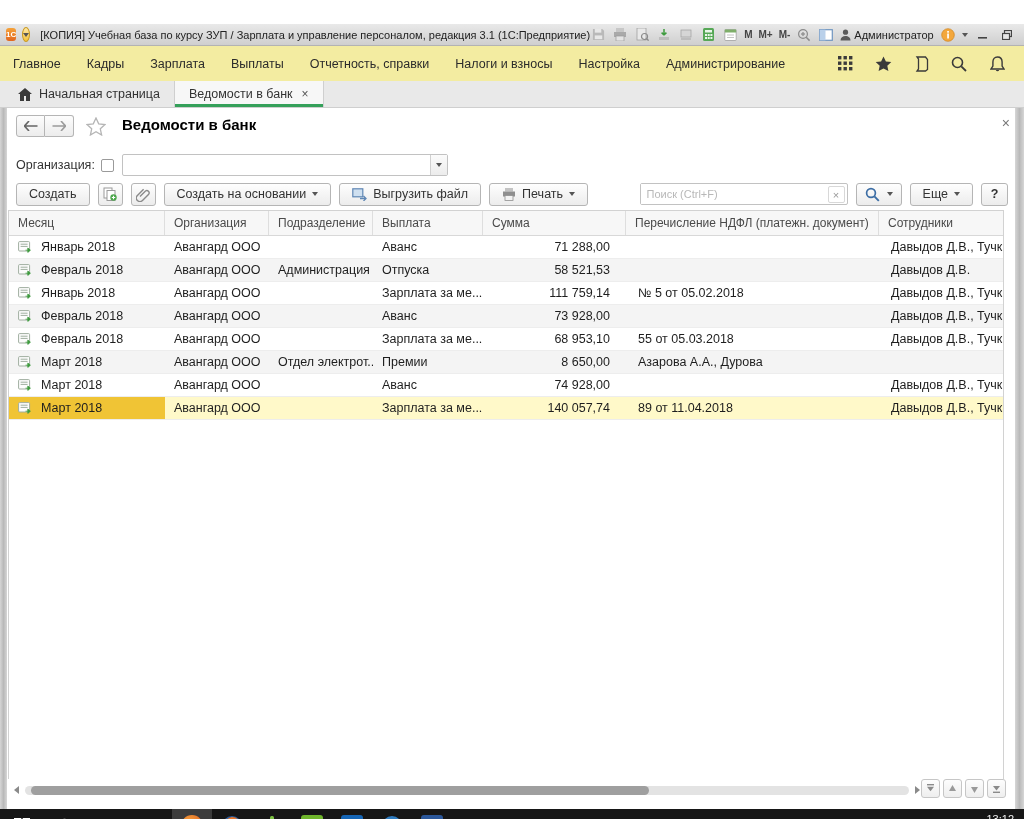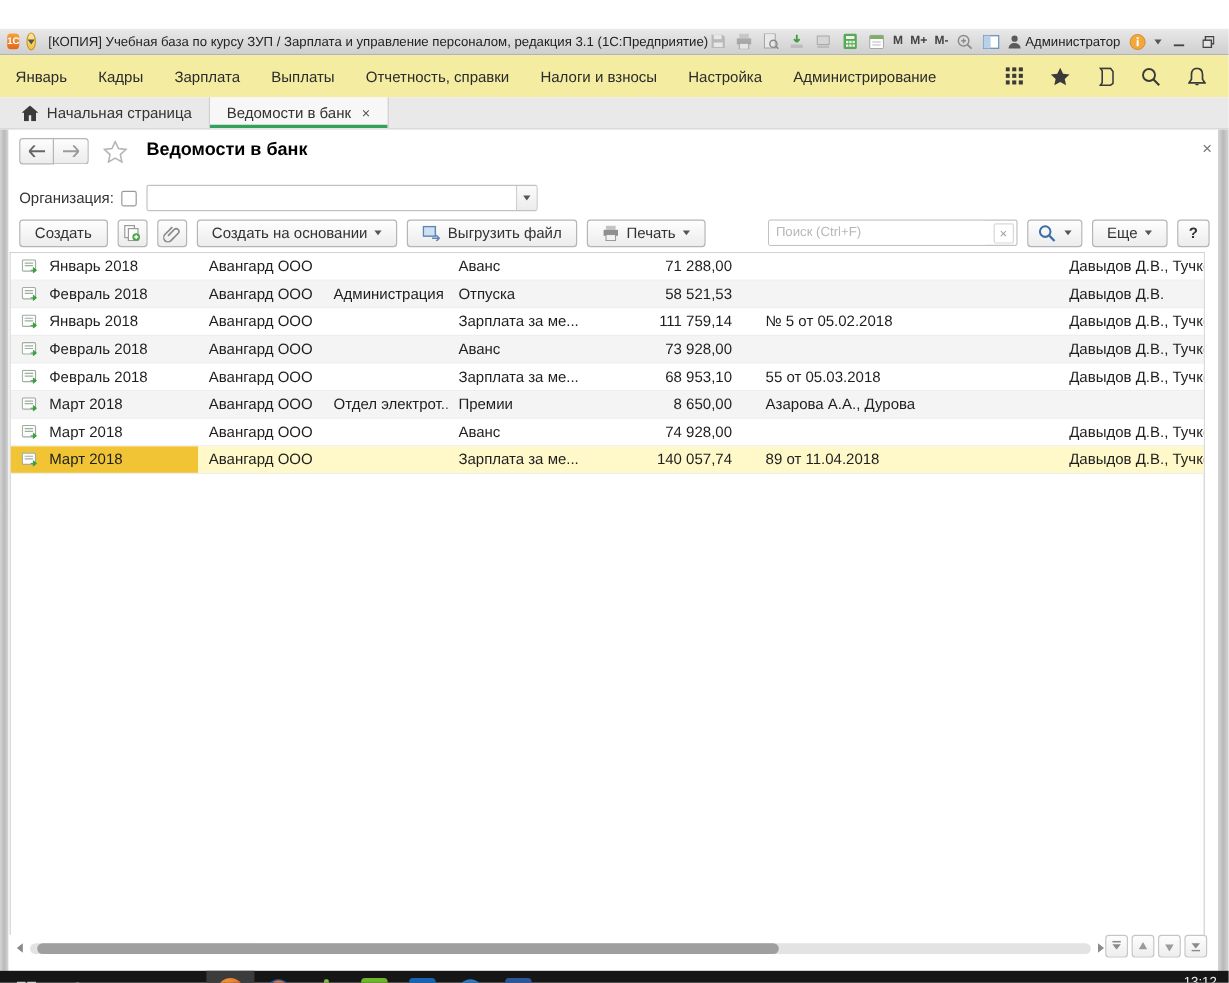--- a/index.html
+++ b/index.html
@@ -234,21 +234,21 @@
             <rect x="2.5" y="0.5" width="7" height="6" fill="none" stroke="#444" stroke-width="1.2"></rect>
             <rect x="0.5" y="3.5" width="7" height="6" fill="#e6e6e6" stroke="#444" stroke-width="1.2"></rect>
           </svg>
         </span>
       <span class="tb-win"></span>
     </div>
   </div>
 
   <div class="menubar">
     <div style="display:flex;" id="menu-items">
-        <div class="menu-item">Январь</div>
+        <div class="menu-item">Главное</div>
         <div class="menu-item">Кадры</div>
         <div class="menu-item">Зарплата</div>
         <div class="menu-item">Выплаты</div>
         <div class="menu-item">Отчетность, справки</div>
         <div class="menu-item">Налоги и взносы</div>
         <div class="menu-item">Настройка</div>
         <div class="menu-item">Администрирование</div>
       </div>
     <div class="menu-right">
       <span class="mr-ic">
@@ -392,20 +392,29 @@
       <div class="btn">
           <span>Еще</span>
           <span class="caret"></span>
         </div>
       <div class="btn helpbtn">
           <span>?</span>
         </div>
     </div>
 
     <div class="grid">
+      <div class="thead" id="table-head">
+          <div class="th w-month">Месяц</div>
+          <div class="th w-org">Организация</div>
+          <div class="th w-dept">Подразделение</div>
+          <div class="th w-payout">Выплата</div>
+          <div class="th w-amount">Сумма</div>
+          <div class="th w-ndfl">Перечисление НДФЛ (платежн. документ)</div>
+          <div class="th w-emp">Сотрудники</div>
+        </div>
       <div id="table-rows">
           <div class="trow">
             <div class="cell cell-month">
               <span class="rowicon">
                 <svg width="14" height="12" viewBox="0 0 14 12">
                   <rect x="0.6" y="0.6" width="11" height="9.4" rx="1" fill="#fdfdfd" stroke="#9fae9f" stroke-width="1"></rect>
                   <g stroke="#9fae9f" stroke-width="1">
                     <line x1="2.6" y1="3.2" x2="9.6" y2="3.2"></line>
                     <line x1="2.6" y1="5.4" x2="9.6" y2="5.4"></line>
                   </g>

